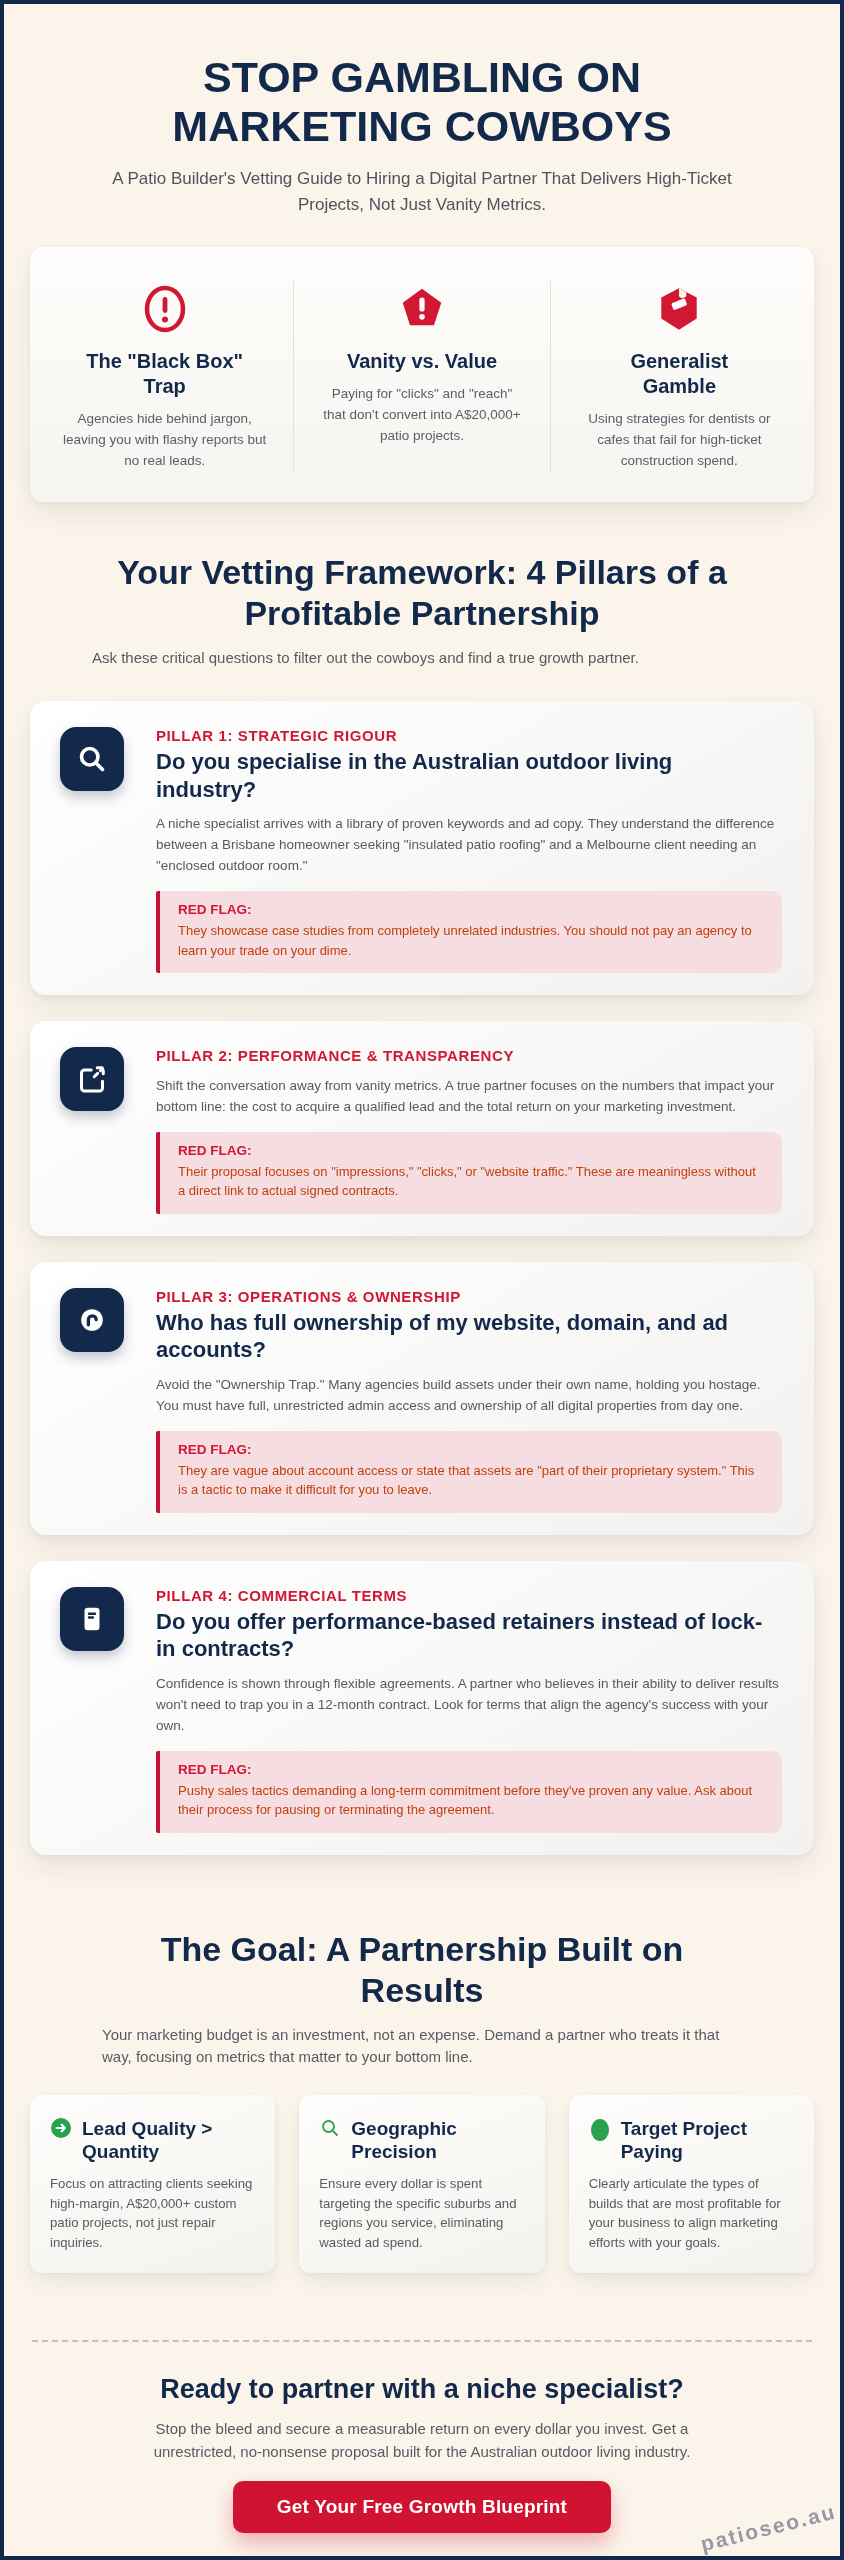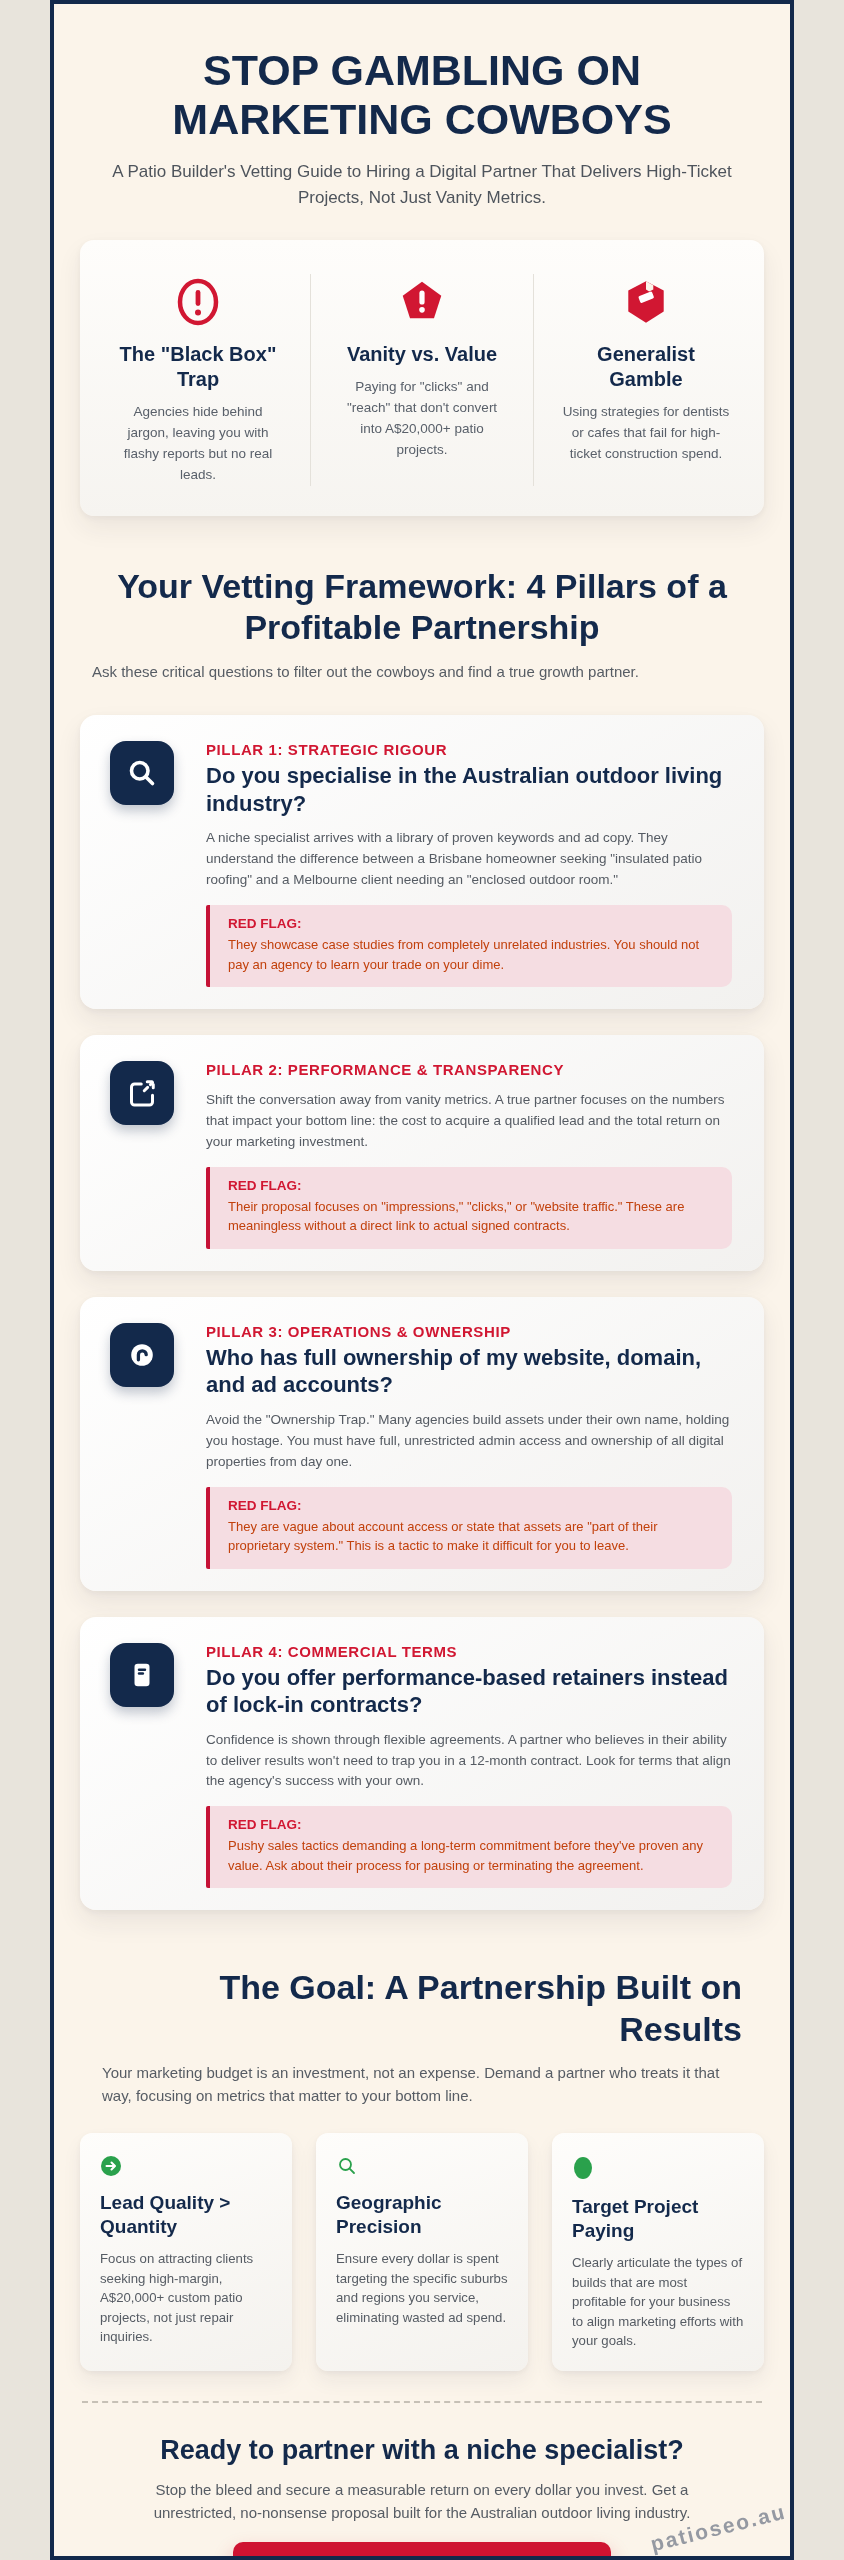--- a/index.html
+++ b/index.html
@@ -1,27 +1,27 @@
 <!DOCTYPE html>
 <html><head>
 <meta charset="utf-8">
 <style>
   * { margin: 0; padding: 0; box-sizing: border-box; }
   html, body { background: #e8e4dc; }
   body { font-family: "Liberation Sans", "DejaVu Sans", sans-serif; }
 
   .page {
-    width: 744px; height: 2560px;
+    width: 844px; height: 2560px;
     margin: 0 auto;
     background: #fbf4ea;
     border: 4px solid #13294b;
     position: relative;
     overflow: hidden;
     display: flex; flex-direction: column;
-    padding: 0 26px;
+    padding: 7px 26px;
   }
 
   
   .hero { padding-top: 42px; text-align: center; }
   .hero h1 {
     color: #13294b; font-size: 43px; line-height: 1.13; font-weight: 700;
     letter-spacing: 0px; max-width: 560px; margin: 0 auto;
   }
   .hero-sub {
     margin: 16px auto 0; max-width: 680px;
@@ -90,21 +90,21 @@
   .red-flag-text { margin-top: 4px; color: #c2410c; font-size: 13px; line-height: 1.5; }
 
   
   .goal-grid { margin-top: 26px; display: grid; grid-template-columns: 1fr 1fr 1fr; gap: 24px; }
   .goal-card {
     background: linear-gradient(160deg, #fefdfb 0%, #f4f2ee 100%);
     border-radius: 12px;
     box-shadow: 0 10px 20px rgba(40,40,60,.06), 0 2px 5px rgba(40,40,60,.05);
     padding: 22px 20px 20px;
   }
-  .goal-head { display: flex; align-items: flex-start; gap: 10px; flex-direction: column; }
+  .goal-head { display: flex; align-items: flex-start; gap: 10px; }
   .goal-head h3 { color: #13294b; font-size: 19px; line-height: 1.26; font-weight: 700; }
   .goal-card p { margin-top: 10px; color: #565c64; font-size: 13.2px; line-height: 1.48; }
 
   
   .cta { margin-top: auto; text-align: center; padding-bottom: 16px; }
   .divider { border: none; border-top: 2px dashed #c6c0b6; margin: 30px 2px 0; }
   .cta h2 { margin-top: 32px; color: #13294b; font-size: 27px; font-weight: 700; }
   .cta p { margin: 12px auto 0; max-width: 560px; color: #565c64; font-size: 15px; line-height: 1.55; }
   .cta-button {
     margin-top: 18px; display: inline-block; border: none; cursor: pointer;
@@ -243,21 +243,21 @@
             <div class="red-flag-label">RED FLAG:</div>
             <p class="red-flag-text">Pushy sales tactics demanding a long-term commitment before they've proven any value. Ask about their process for pausing or terminating the agreement.</p>
           </div>
         </div>
       </article>
 
     </div>
   </section>
 
   <section>
-    <h2 class="section-heading" style="margin-top:31px; max-width:640px;text-align:right;">The Goal: A Partnership Built on Results</h2>
+    <h2 class="section-heading" style="margin-top:48px; max-width:640px;">The Goal: A Partnership Built on Results</h2>
     <p class="section-sub" style="max-width:640px;">Your marketing budget is an investment, not an expense. Demand a partner who treats it that way, focusing on metrics that matter to your bottom line.</p>
 
     <div class="goal-grid">
       <div class="goal-card">
         <div class="goal-head">
           <span>
             <svg width="22" height="22" viewBox="0 0 22 22">
               <circle cx="11" cy="11" r="10" fill="#2aa14c"></circle>
               <path d="M6.5 11h8M11.5 7.5L15 11l-3.5 3.5" fill="none" stroke="#ffffff" stroke-width="2" stroke-linecap="round" stroke-linejoin="round"></path>
             </svg>

